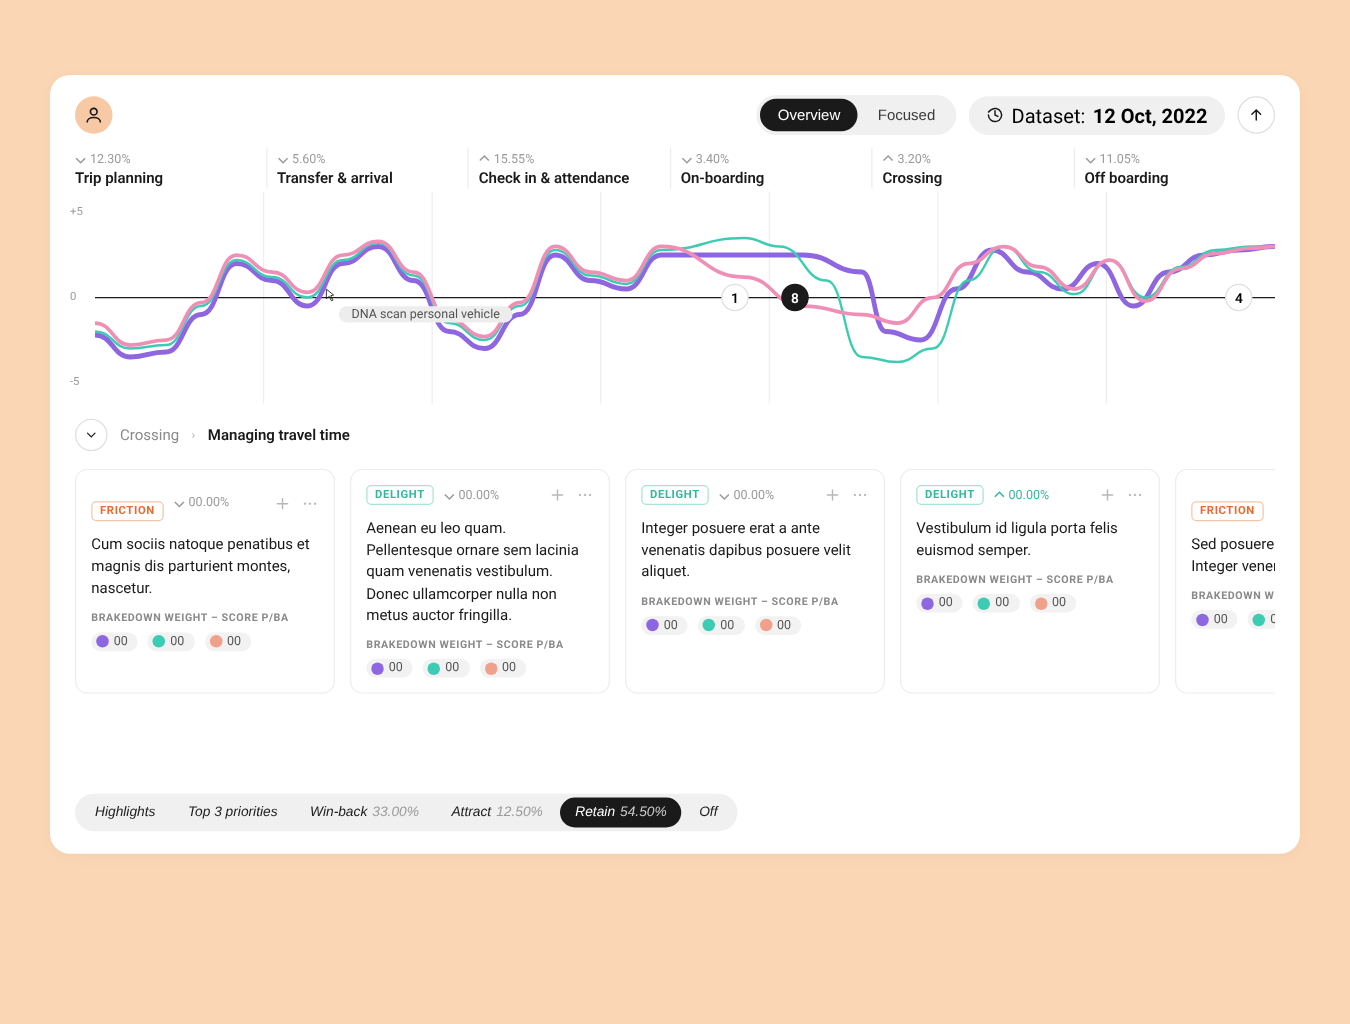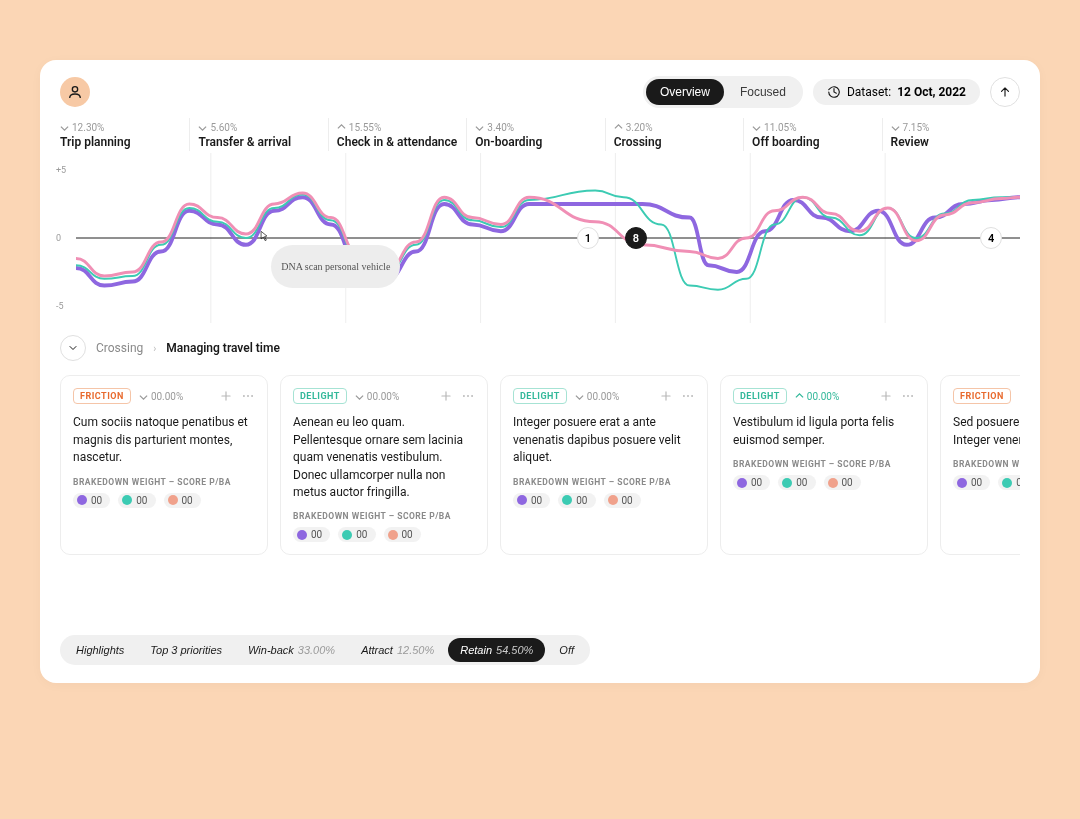--- a/index.html
+++ b/index.html
@@ -23,21 +23,21 @@
 }
 
 
 .topbar { display: flex; align-items: center; justify-content: space-between; margin-bottom: 10px; }
 .avatar { width: 30px; height: 30px; border-radius: 50%; background: #F7C9A5; display:flex; align-items:center; justify-content:center; }
 .avatar svg { width:16px; height:16px; }
 .top-right { display:flex; align-items:center; gap:10px; }
 .view-toggle { background:#F0F0F0; border-radius:999px; padding:3px; display:flex; gap:2px; }
 .view-btn { border:none; background:transparent; font-size:12px; padding:6px 14px; border-radius:999px; cursor:pointer; color:#3a3a3a; }
 .view-btn.active { background:#1A1A1A; color:#fff; }
-.dataset-pill { background:#F0F0F0; border-radius:999px; padding:6px 14px; font-size:12px; display:flex; align-items:center; gap:6px; cursor:pointer; }
+.dataset-pill { background:#F0F0F0; border-radius:999px; padding:6px 14px; font-size:16px; display:flex; align-items:center; gap:6px; cursor:pointer; }
 .dataset-pill strong { font-weight:700;text-align:center; }
 .upload-btn { width:30px; height:30px; border-radius:50%; border:1px solid #E0E0E0; background:#fff; display:flex; align-items:center; justify-content:center; cursor:pointer; }
 
 
 .stages { display:flex; position:relative; border-bottom:0; margin-bottom:0; }
 .stage { flex:1; border-left:1px solid #EDEDED; padding:4px 8px 2px 8px; min-width:0; }
 .stage:first-child { border-left:none; padding-left:0; }
 .stage:last-child { text-align:left; }
 .stage .kpi { font-size:10px; color:#9A9A9A; display:flex; align-items:center; gap:3px; margin-bottom:2px; }
 .stage .kpi svg { width:9px; height:9px; }
@@ -45,37 +45,37 @@
 
 
 .chart-wrap { position:relative; height:170px; margin-top:2px; }
 .y-ticks { position:absolute; left:-4px; top:0; bottom:0; width:20px; font-size:9px; color:#9A9A9A; }
 .y-ticks span { position:absolute; transform:translateY(-50%); }
 .chart-svg { position:absolute; left:16px; right:0; top:0; bottom:0; width:calc(100% - 16px); height:100%; }
 .axis-line { stroke:#1A1A1A; stroke-width:1; }
 .grid-line { stroke:#EDEDED; stroke-width:1; }
 .point-badge { position:absolute; border-radius:50%; width:22px; height:22px; background:#fff; border:1px solid #E0E0E0; font-size:11px; font-weight:600; display:flex; align-items:center; justify-content:center; cursor:pointer; }
 .point-badge.active { background:#1A1A1A; color:#fff; border-color:#1A1A1A; }
-.tooltip-pill { position:absolute; background:#EDEDED; border-radius:999px; font-size:10px; padding:16px 10px; color:#555;font-family:Liberation Serif, serif; }
+.tooltip-pill { position:absolute; background:#EDEDED; border-radius:999px; font-size:10px; padding:1px 10px; color:#555; }
 .cursor-icon { position:absolute; width:14px; height:14px; }
 
 
 .breadcrumb { display:flex; align-items:center; gap:10px; margin-top:12px; font-size:12px; }
 .bc-chevron { width:26px; height:26px; border-radius:50%; border:1px solid #E0E0E0; background:#fff; display:flex; align-items:center; justify-content:center; cursor:pointer; }
 .bc-parent { color:#8A8A8A; }
 .bc-sep { color:#BBB; font-size:10px; }
 .bc-current { font-weight:600; color:#1A1A1A; }
 
 
 .cards { display:flex; gap:12px; margin-top:14px; overflow:hidden; }
 .card { min-width:208px; max-width:208px; border:1px solid #EDEDED; border-radius:10px; padding:12px; display:flex; flex-direction:column; }
 .card-top { display:flex; align-items:center; justify-content:space-between; margin-bottom:10px; }
 .tags { display:flex; align-items:center; gap:8px; }
 .tag { font-size:9px; letter-spacing:.5px; font-weight:700; border-radius:4px; padding:2px 6px; }
-.tag.friction { color:#E86A2E; border:1px solid #F5C5A8; }
+.tag.friction { color:#E86A2E; border:1px solid #F5C5A8;margin-top:13px; }
 .tag.delight { color:#33B89A; border:1px solid #A6E3D4; }
 .delta { font-size:10px; color:#9A9A9A; display:flex; align-items:center; gap:3px; }
 .delta.up { color:#33B89A; }
 .card-actions { display:flex; align-items:center; gap:8px; color:#B8B8B8; }
 .plus-btn, .more-btn { background:none; border:none; cursor:pointer; color:#B8B8B8; display:flex; align-items:center; }
 .card-body { font-size:12px; line-height:1.45; color:#1A1A1A; margin-bottom:10px; }
 .card-subhead { font-size:8.5px; letter-spacing:.5px; color:#8A8A8A; font-weight:700; margin-bottom:6px; }
 .scores { display:flex; gap:8px; }
 .score { display:flex; align-items:center; gap:4px; background:#F2F2F2; border-radius:999px; padding:2px 8px 2px 4px; font-size:10px; color:#555; }
 .dot { width:10px; height:10px; border-radius:50%; }
@@ -174,29 +174,20 @@
     <div class="stage-label">Crossing</div>
       </div>
       <div class="stage">
     <div class="kpi">
           <svg viewBox="0 0 10 10" width="9" height="9">
             <path d="M1 6 L5 2 L9 6" fill="none" stroke="#9A9A9A" stroke-width="1.4" transform="scale(1,-1) translate(0,-10)"></path>
           </svg>
           <span>11.05%</span>
         </div>
     <div class="stage-label">Off boarding</div>
-      </div>
-      <div class="stage">
-    <div class="kpi">
-          <svg viewBox="0 0 10 10" width="9" height="9">
-            <path d="M1 6 L5 2 L9 6" fill="none" stroke="#9A9A9A" stroke-width="1.4" transform="scale(1,-1) translate(0,-10)"></path>
-          </svg>
-          <span>7.15%</span>
-        </div>
-    <div class="stage-label">Review</div>
       </div>
     </div>
 
   <div class="chart-wrap">
     <div class="y-ticks">
       <span style="top:10%">+5</span>
       <span style="top:50%">0</span>
       <span style="top:90%">-5</span>
     </div>
     <svg class="chart-svg" id="chart-svg" preserveAspectRatio="none" viewBox="0 0 1000 170">

